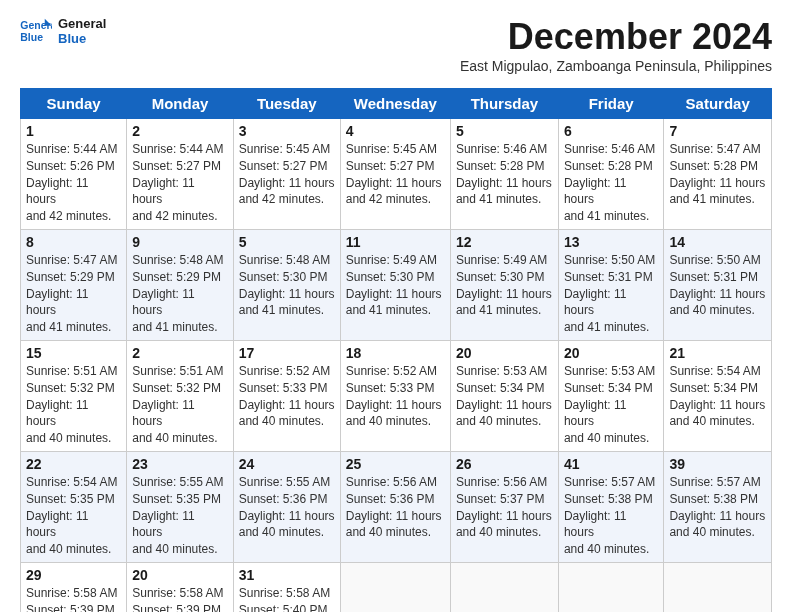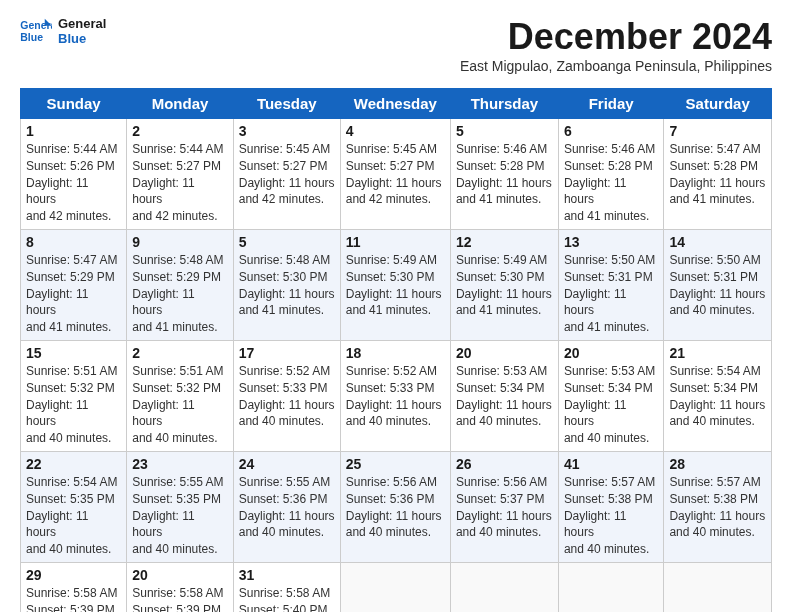--- a/index.html
+++ b/index.html
@@ -223,21 +223,21 @@
         </td>
         <td>
           <span class="day-num">26</span>
           <div class="day-info">Sunrise: 5:56 AM<br>Sunset: 5:37 PM<br>Daylight: 11 hours<br>and 40 minutes.</div>
         </td>
         <td>
           <span class="day-num">41</span>
           <div class="day-info">Sunrise: 5:57 AM<br>Sunset: 5:38 PM<br>Daylight: 11 hours<br>and 40 minutes.</div>
         </td>
         <td>
-          <span class="day-num">28</span>
+          <span class="day-num">39</span>
           <div class="day-info">Sunrise: 5:57 AM<br>Sunset: 5:38 PM<br>Daylight: 11 hours<br>and 40 minutes.</div>
         </td>
       </tr>
       <tr>
         <td>
           <span class="day-num">29</span>
           <div class="day-info">Sunrise: 5:58 AM<br>Sunset: 5:39 PM<br>Daylight: 11 hours<br>and 40 minutes.</div>
         </td>
         <td>
           <span class="day-num">20</span>

